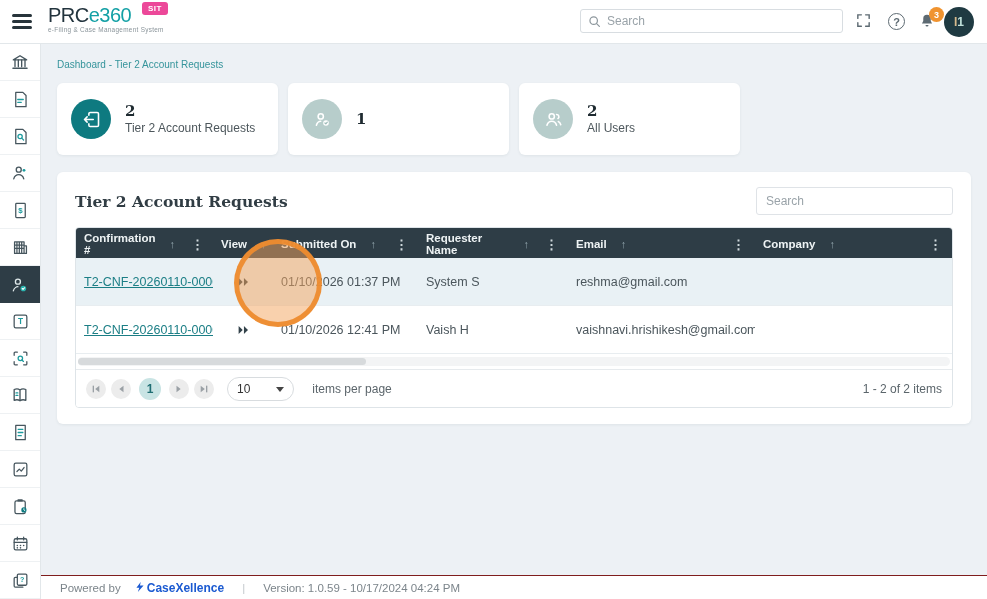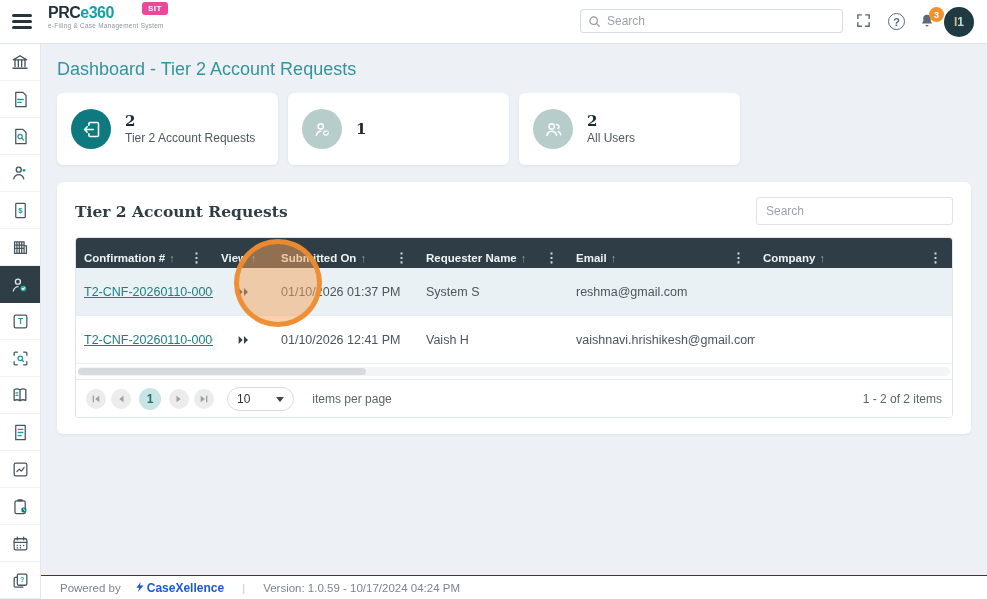--- a/index.html
+++ b/index.html
@@ -5,59 +5,59 @@
   *{box-sizing:border-box;margin:0;padding:0}
   html,body{width:987px;height:599px;overflow:hidden}
   body{font-family:"Liberation Sans",sans-serif;background:#edf1f5;color:#3c474d;position:relative}
   #app{position:absolute;inset:0;width:987px;height:599px;background:#edf1f5}
 
   
   .topbar{position:absolute;top:0;left:0;right:0;height:44px;background:#fff;border-bottom:1px solid #e2e7ea;z-index:10}
   .hamburger{position:absolute;left:12px;top:14px;width:20px;height:16px;cursor:pointer}
   .hamburger span{display:block;height:2.5px;background:#28343b;border-radius:2px;margin-bottom:3.5px}
   .logo-wrap{position:absolute;left:48px;top:5px;line-height:1}
-  .logo-line{font-weight:bold;font-size:16px;letter-spacing:-.5px}
+  .logo-line{font-weight:normal;font-size:20px;letter-spacing:-.5px}
   .logo-prc{color:#22333d}
   .logo-e360{color:#13a0a5}
   .logo-tag{font-size:6.4px;color:#8a949a;margin-top:2px;letter-spacing:.3px}
   .sit-badge{position:absolute;left:142px;top:2px;background:#ec4899;color:#fff;font-size:8px;font-weight:bold;padding:2px 6px;border-radius:3px;letter-spacing:.5px}
   .top-search{position:absolute;left:580px;top:9px;width:263px;height:24px;border:1px solid #d8dde1;border-radius:3px;background:#fff;display:flex;align-items:center;padding:0 7px;gap:6px}
   .top-search input{border:none;outline:none;flex:1;font-size:12px;color:#444;background:transparent;font-family:"Liberation Sans",sans-serif}
   .top-search input::placeholder{color:#9aa3a9}
   .top-ic{position:absolute;top:12px;width:20px;height:20px;cursor:pointer}
   .help-circle{width:17px;height:17px;border:1.6px solid #5d6a72;border-radius:50%;color:#5d6a72;font-size:11px;font-weight:bold;display:flex;align-items:center;justify-content:center}
   .bell-badge{position:absolute;top:-5px;right:-6px;min-width:15px;height:15px;background:#f0932f;border-radius:50%;color:#fff;font-size:9px;font-weight:bold;display:flex;align-items:center;justify-content:center}
   .avatar{position:absolute;right:13px;top:7px;width:30px;height:30px;border-radius:50%;background:#1f3a42;display:flex;align-items:center;justify-content:center;font-size:12px;font-weight:bold;cursor:pointer}
   .av-f{color:#d6b98c}.av-s{color:#bfe0da}
 
   
   .sidebar{position:absolute;top:44px;left:0;width:41px;bottom:0;background:#fff;border-right:1px solid #e2e7ea;z-index:9;display:flex;flex-direction:column}
   .side-item{height:37px;display:flex;align-items:center;justify-content:center;border-bottom:1px solid #eef1f3;cursor:pointer}
   .side-item.active{background:#2e3d46;border-bottom:none}
 
   
   .main{position:absolute;top:44px;left:41px;right:0;bottom:24px;overflow:hidden}
-  .breadcrumb{margin:15px 12px 0 16px;font-size:18px;color:#35949b}
+  .breadcrumb{margin:15px 12px 0 16px;font-size:10px;color:#35949b}
   .cards{display:flex;gap:10px;margin:13px 16px 0}
   .stat-card{width:221px;height:72px;background:#fff;border-radius:6px;box-shadow:0 1px 3px rgba(30,50,60,.07);display:flex;align-items:center;padding:0 14px;gap:14px}
   .stat-ic{width:40px;height:40px;border-radius:50%;flex:0 0 40px;display:flex;align-items:center;justify-content:center}
   .ic-teal{background:#0e7a80}.ic-sage{background:#b7cdcb}
   .stat-num{font-family:"DejaVu Serif","Liberation Serif",serif;font-weight:bold;font-size:15px;color:#1e2a30;line-height:1.25}
   .stat-label{font-size:12px;color:#4d575c;line-height:1.2}
 
   .panel{margin:17px 16px 0;background:#fff;border-radius:6px;box-shadow:0 1px 3px rgba(30,50,60,.07);padding:0 18px 16px}
   .panel-head{display:flex;justify-content:space-between;align-items:center;padding:15px 0 12px}
   .panel-title{font-family:"DejaVu Serif","Liberation Serif",serif;font-size:15.5px;font-weight:bold;color:#313d44}
   .table-search{width:197px;height:28px;border:1px solid #dfe3e7;border-radius:3px;padding:0 9px;font-size:12px;color:#444;outline:none;font-family:"Liberation Sans",sans-serif}
   .table-search::placeholder{color:#9aa3a9}
 
   .grid{border:1px solid #dee4e8;border-radius:4px;overflow:hidden}
   .cols{display:grid;grid-template-columns:137px 60px 145px 150px 187px 1fr}
   .ghead{background:#2e3d46;color:#eef3f4;height:30px;align-items:center;font-size:11.5px;font-weight:bold}
-  .hcell{display:flex;align-items:center;gap:4px;padding:12px 8px;height:100%}
+  .hcell{display:flex;align-items:center;gap:14px;padding:4px 8px;height:100%}
   .hlabel{cursor:pointer}
   .sort{color:#8fa3ab;font-size:11px}
   .kebab{margin-left:auto;color:#cfd8dc;font-size:13px;font-weight:bold;cursor:pointer;padding:0 2px}
   .grow{height:48px;align-items:center;font-size:12.5px;color:#4b565c;border-bottom:1px solid #e8edf0;background:#fff}
   .grow.alt{background:#e9f1f5}
   .cell{padding:0 8px;overflow:hidden;white-space:nowrap}
   .conf-link{color:#1b7e85;text-decoration:underline;font-weight:500;cursor:pointer}
   .view-cell{display:flex;justify-content:center;cursor:pointer}
 
   .hscroll{height:9px;margin:3px 2px;background:#f3f4f5;border-radius:5px;position:relative}

